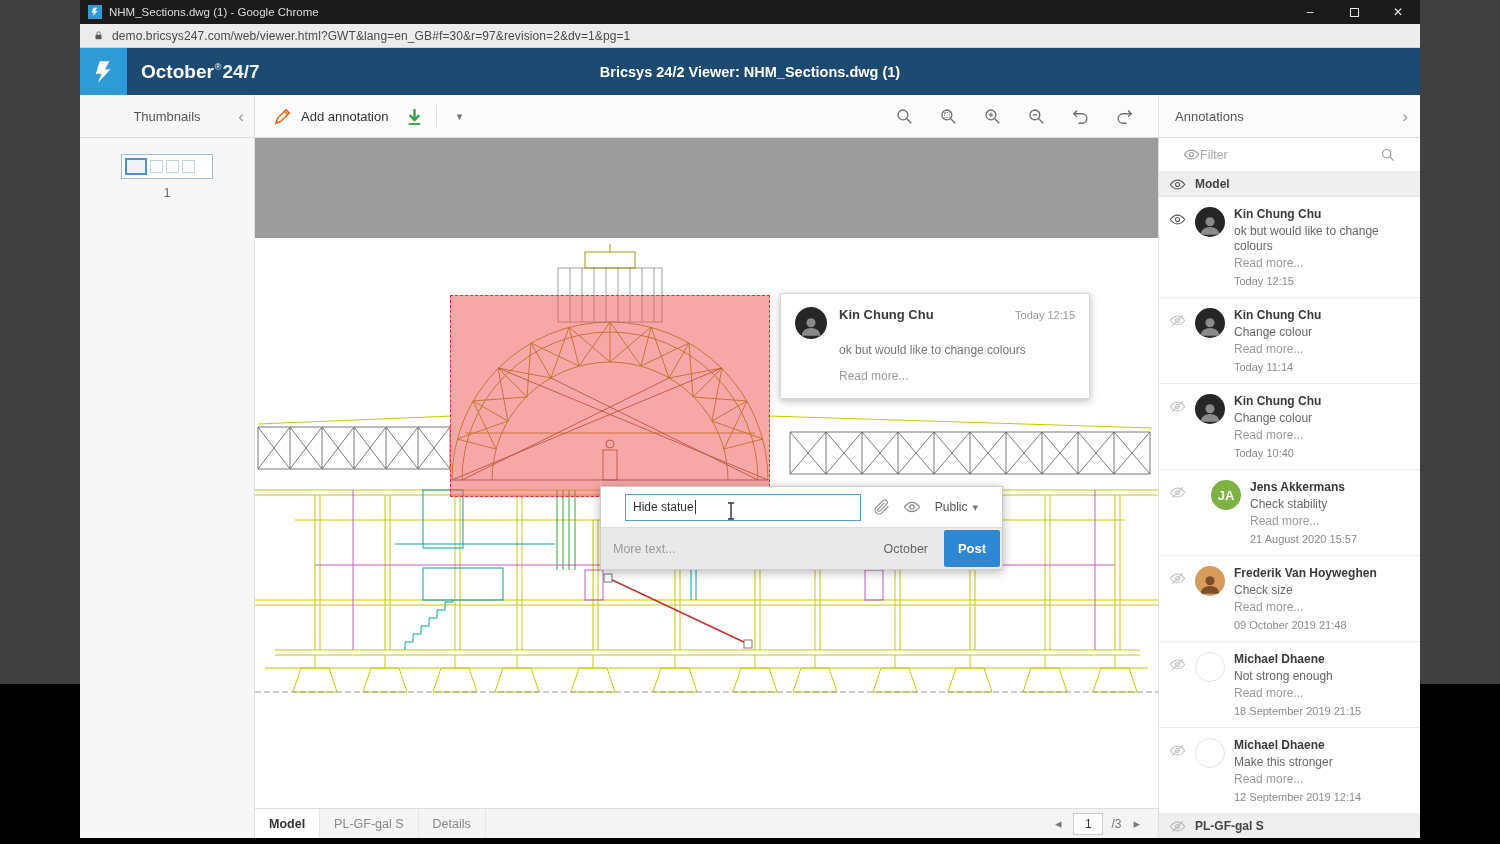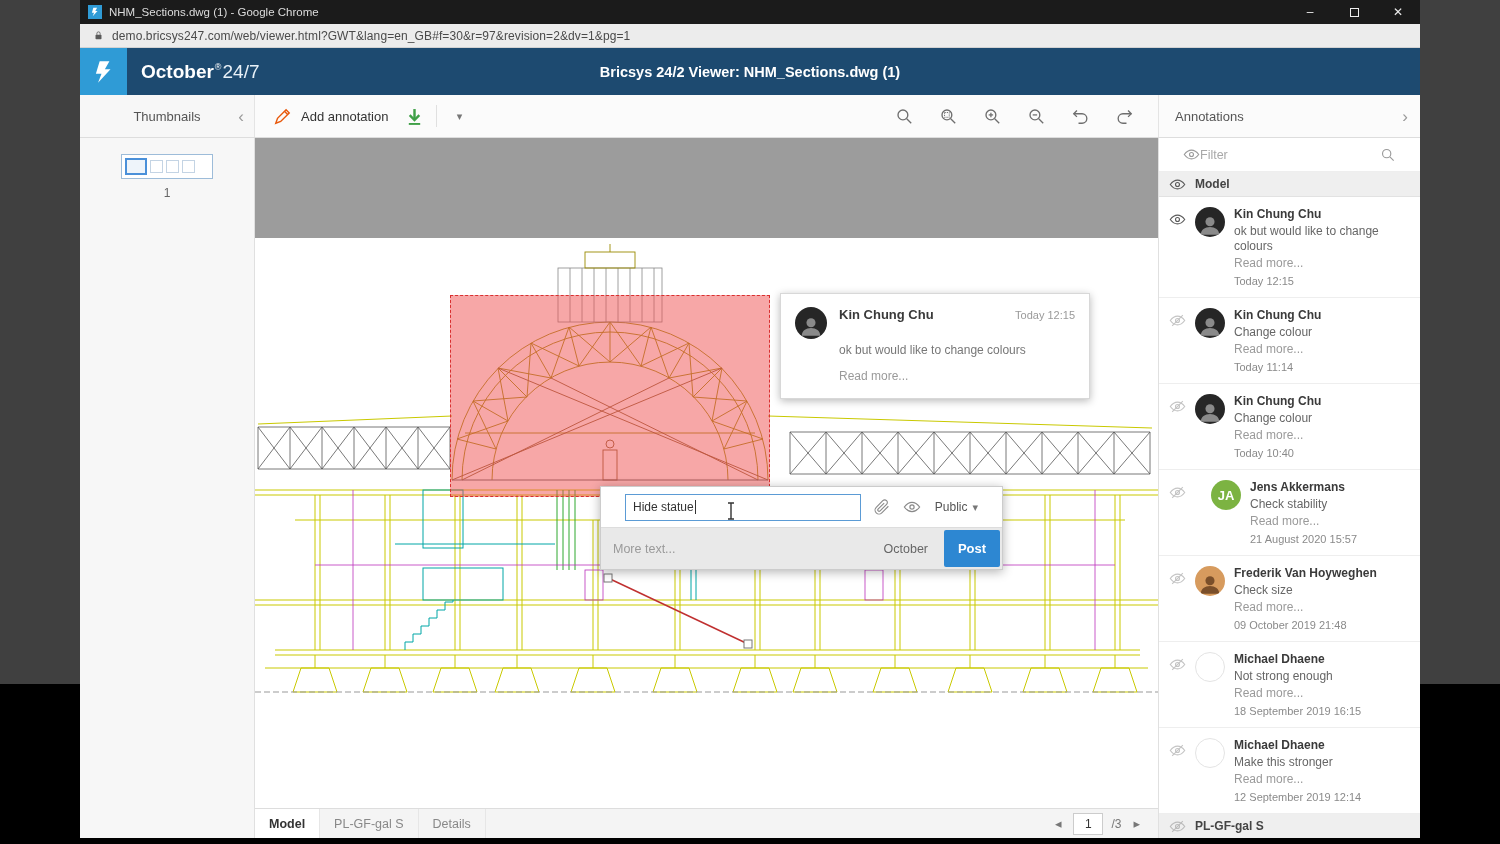--- a/index.html
+++ b/index.html
@@ -20,21 +20,21 @@
   .urlbar{position:absolute;top:24px;left:0;right:0;height:24px;background:#ececec;border-bottom:1px solid #d2d2d2;display:flex;align-items:center;padding:0 13px;gap:8px}
   .urlbar svg{width:11px;height:11px;color:#5a5a5a}
   .url-text{font-size:12px;color:#4a4a4a;letter-spacing:.1px}
 
   
   .appheader{position:absolute;top:48px;left:0;right:0;height:47px;background:var(--header-blue,#1d4a70);display:flex;align-items:center}
   .logo{width:47px;height:47px;background:var(--logo-blue,#2f9bd6);display:flex;align-items:center;justify-content:center;flex:0 0 auto}
   .logo svg{width:26px;height:26px;color:#fff}
   .brand{color:#fff;font-size:19px;margin-left:14px;font-weight:600;white-space:nowrap}
   .brand sup{font-size:9px;font-weight:400;margin:0 1px}
-  .brand .prod{font-weight:400;color:#e8f1f8}
+  .brand .prod{font-weight:700;color:#e8f1f8}
   .viewer-title{position:absolute;left:0;right:0;text-align:center;color:#fff;font-size:14.5px;font-weight:600;pointer-events:none}
 
   
   .toolbar{position:absolute;top:95px;left:0;right:0;height:43px;background:#fbfbfb;border-bottom:1px solid #ddd;display:flex}
   .tb-left{width:175px;border-right:1px solid #e4e4e4;display:flex;align-items:center;justify-content:center;position:relative;font-size:13px;color:#555;background:#f7f7f7}
   .chev{color:#999;font-size:17px;line-height:1}
   .tb-left .chev{position:absolute;right:10px}
   .tb-main{flex:1;display:flex;align-items:center;padding:0 10px}
   .btn-addannot{display:flex;align-items:center;gap:9px;background:none;border:none;font-size:13px;color:#333;padding:0 8px;height:100%;cursor:pointer;font-family:inherit}
   .btn-addannot svg{width:19px;height:19px;color:var(--add-annotation-orange,#e8590c)}
@@ -549,21 +549,21 @@
             </svg>
           <div class="avatar logo">
               <svg>
                 <use href="#i-bolt"></use>
               </svg>
             </div>
           <div class="aitem-c">
             <div class="a-author">Michael Dhaene</div>
             <div class="a-body">Not strong enough</div>
             <div class="a-more">Read more...</div>
-            <div class="a-time">18 September 2019 16:15</div>
+            <div class="a-time">18 September 2019 21:15</div>
           </div>
         </div>
 
         <div class="aitem">
           <svg class="eye off">
               <use href="#i-eye-off"></use>
             </svg>
           <div class="avatar logo">
               <svg>
                 <use href="#i-bolt"></use>

